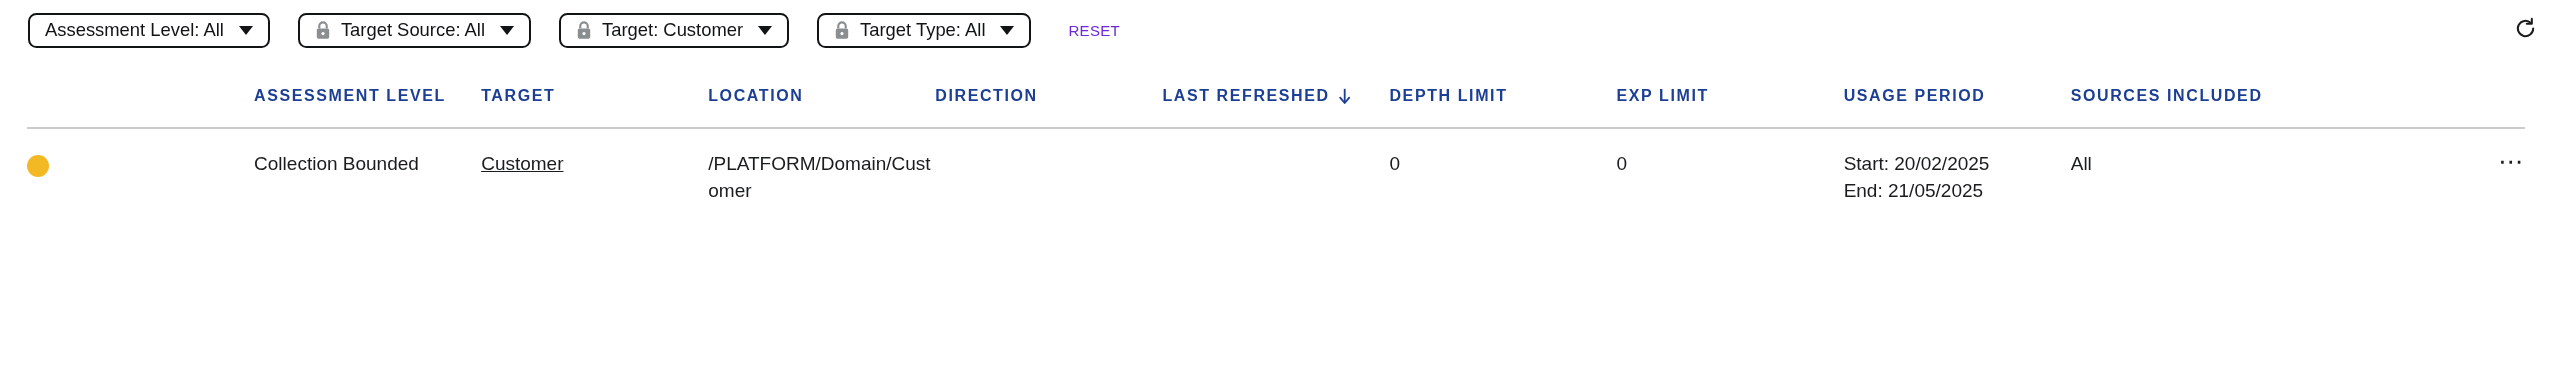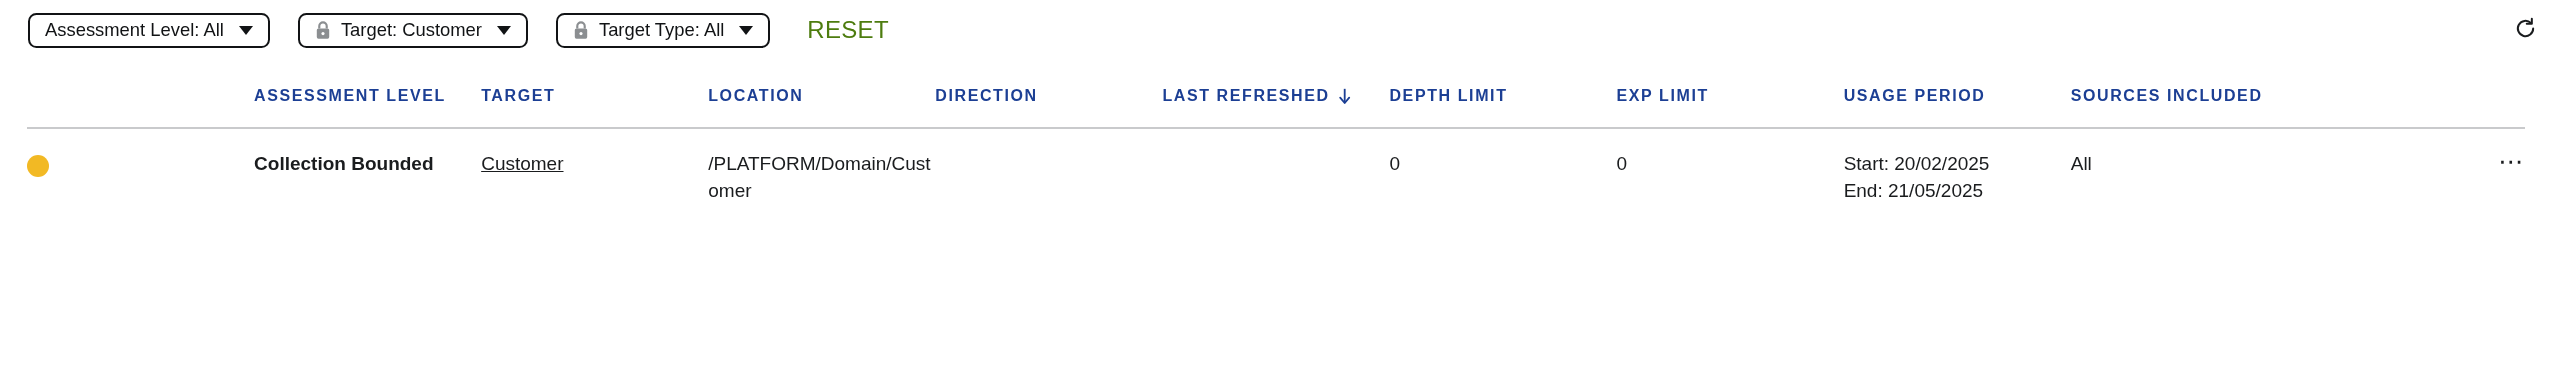--- a/index.html
+++ b/index.html
@@ -40,23 +40,23 @@
   .lock-icon { display: block; }
   .caret {
     width: 0; height: 0;
     border-left: 7.5px solid transparent;
     border-right: 7.5px solid transparent;
     border-top: 9.2px solid #111315;
     margin-left: 5px;
   }
   .reset-link {
     margin-left: 37px;
-    font-size: 24px;
+    font-size: 15px;
     letter-spacing: 0.3px;
-    color: #4d7c0f;
+    color: #6d28d9;
     cursor: pointer;
     white-space: nowrap;
     text-align: center;
   }
   .refresh-btn {
     position: absolute;
     right: 37px;
     top: 50%;
     transform: translateY(-50%);
     width: 28px; height: 28px;
@@ -96,21 +96,21 @@
     vertical-align: top;
     line-height: 1.38;
   }
   td.c-status { width: 40px; padding-left: 0; }
   .status-dot {
     width: 22px; height: 22px;
     border-radius: 50%;
     background: #F2B924;
     margin-top: 3.3px;
   }
-  td.c-assessment { width: 311px; padding-left: 40px; font-weight: bold; }
+  td.c-assessment { width: 311px; padding-left: 40px; }
   td.c-target     { width: 244px; text-decoration: underline; }
   td.c-location   { width: 257px; padding-right: 50px; }
   td.c-direction  { width: 227px; }
   td.c-refreshed  { width: 311px; }
   td.c-depth      { width: 216px; }
   td.c-exp        { width: 185px; }
   td.c-usage      { width: 261px; }
   td.c-sources    { width: 327px; }
   td.c-menu       { width: 80px; text-align: right; padding-right: 6.7px; }
 
@@ -133,20 +133,31 @@
 </head>
 <body>
 
 <div class="filter-bar">
 
   <div class="filter-pill">
     <span class="pill-label">Assessment Level: All</span>
     <span class="caret"></span>
   </div>
 
+  <div class="filter-pill">
+    <span>
+      <svg class="lock-icon" width="16" height="19" viewBox="0 0 19 23" aria-hidden="true">
+        <path d="M5 9V6.2a4.5 4.5 0 0 1 9 0V9" fill="none" stroke="#8b8e91" stroke-width="2.6"></path>
+        <rect x="2" y="9" width="15" height="12.5" rx="2" fill="#8b8e91"></rect>
+        <circle cx="9.5" cy="15.2" r="1.9" fill="#ffffff"></circle>
+      </svg>
+    </span>
+    <span class="pill-label">Target Source: All</span>
+    <span class="caret"></span>
+  </div>
 
   <div class="filter-pill">
     <span>
       <svg class="lock-icon" width="16" height="19" viewBox="0 0 19 23" aria-hidden="true">
         <path d="M5 9V6.2a4.5 4.5 0 0 1 9 0V9" fill="none" stroke="#8b8e91" stroke-width="2.6"></path>
         <rect x="2" y="9" width="15" height="12.5" rx="2" fill="#8b8e91"></rect>
         <circle cx="9.5" cy="15.2" r="1.9" fill="#ffffff"></circle>
       </svg>
     </span>
     <span class="pill-label">Target: Customer</span>

